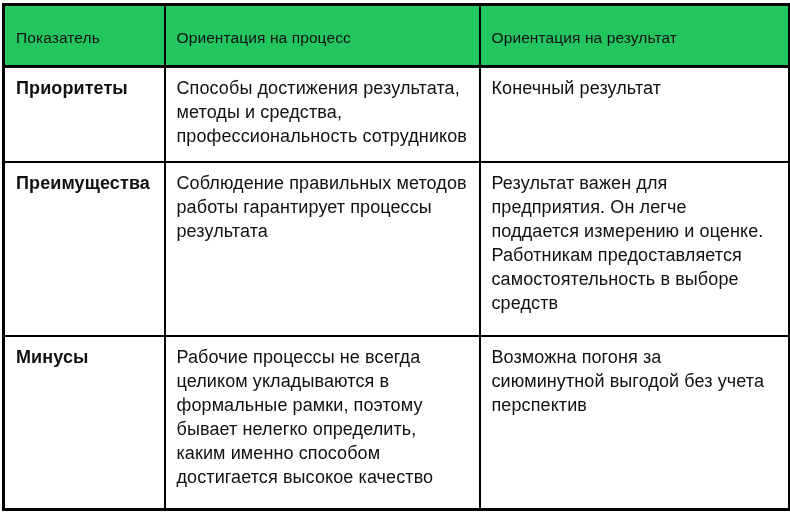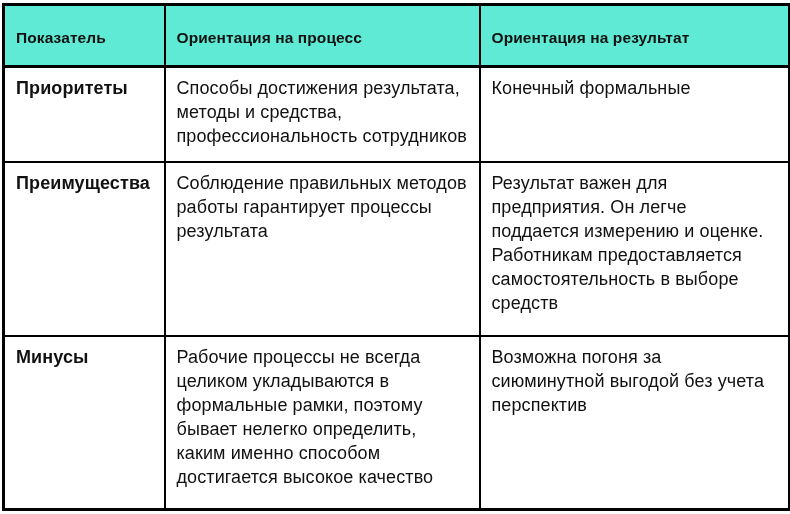--- a/index.html
+++ b/index.html
@@ -40,22 +40,22 @@
     letter-spacing: 0.1px;
   }
   
   table.cmp { border: 3px solid #000000; }
   table.cmp tr > *:first-child { border-left: 3px solid #000000; }
   table.cmp tr > *:last-child  { border-right: 3px solid #000000; }
   table.cmp thead th { border-top: 3px solid #000000; border-bottom: 3px solid #000000; }
   table.cmp tbody tr:last-child > * { border-bottom: 3px solid #000000; }
 
   table.cmp thead th {
-    background: #5eead4;
-    font-weight: bold;
+    background: #22c55e;
+    font-weight: normal;
     vertical-align: middle;
     padding-top: 8px;
     padding-bottom: 4px;
     height: 62px;
     font-size: 15.5px;
   }
   table.cmp tbody th.rowlabel {
     font-weight: bold;
     white-space: nowrap;
   }
@@ -81,21 +81,21 @@
       <tr>
         <th>Показатель</th>
         <th>Ориентация на процесс</th>
         <th>Ориентация на результат</th>
       </tr>
     </thead>
     <tbody>
       <tr class="r1">
         <th class="rowlabel">Приоритеты</th>
         <td class="cell">Способы достижения результата, методы и средства, профессиональность сотрудников</td>
-        <td class="cell">Конечный формальные</td>
+        <td class="cell">Конечный результат</td>
       </tr>
       <tr class="r3">
         <th class="rowlabel">Преимущества</th>
         <td class="cell">Соблюдение правильных методов работы гарантирует процессы результата</td>
         <td class="cell">Результат важен для предприятия. Он легче поддается измерению и оценке. Работникам предоставляется самостоятельность в выборе средств</td>
       </tr>
       <tr class="r4">
         <th class="rowlabel">Минусы</th>
         <td class="cell">Рабочие процессы не всегда целиком укладываются в формальные рамки, поэтому бывает нелегко определить, каким именно способом достигается высокое качество</td>
         <td class="cell">Возможна погоня за сиюминутной выгодой без учета перспектив</td>

